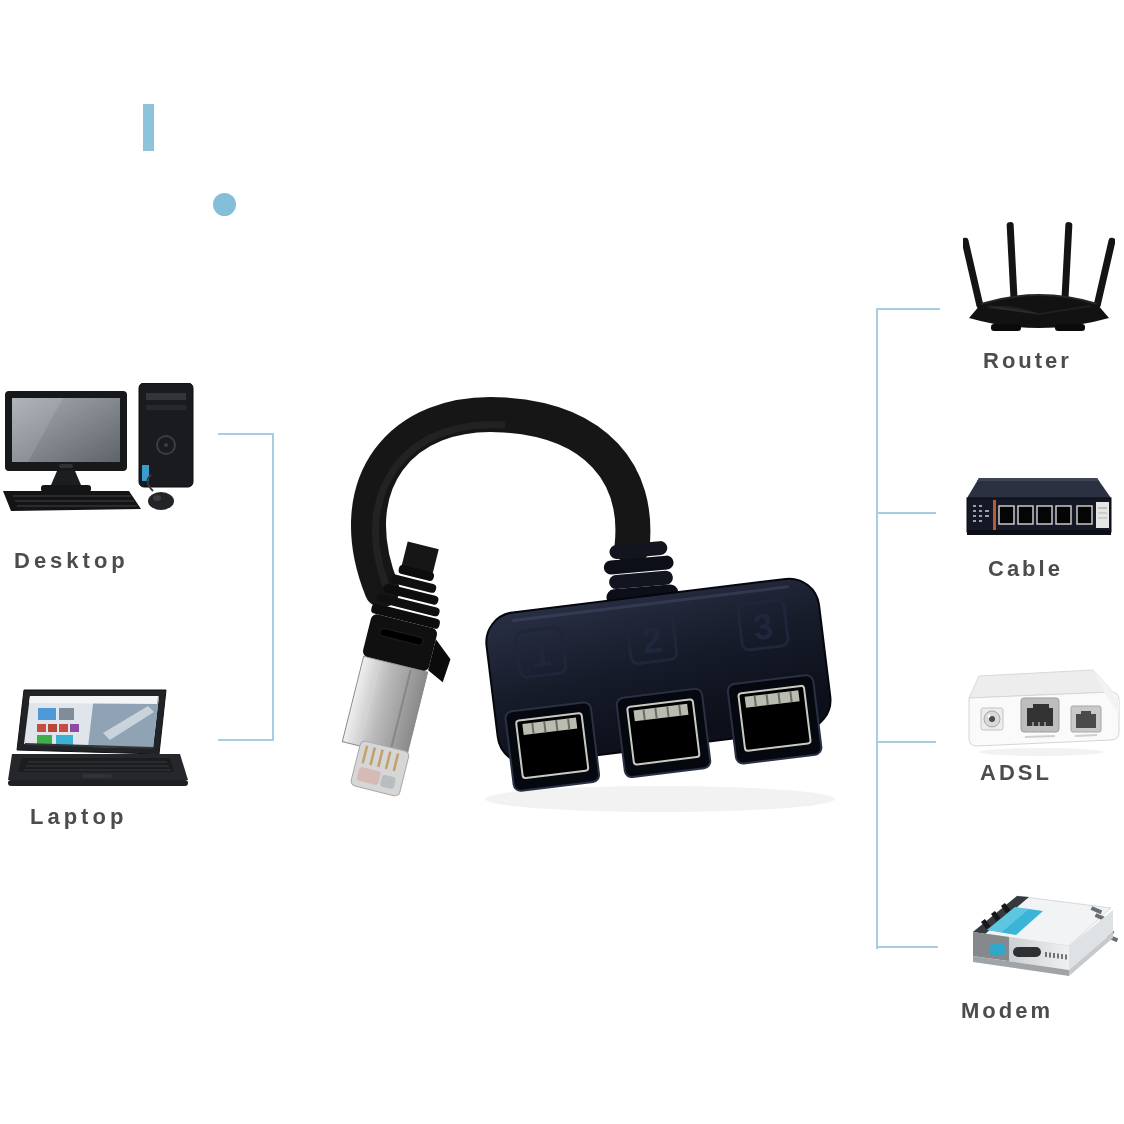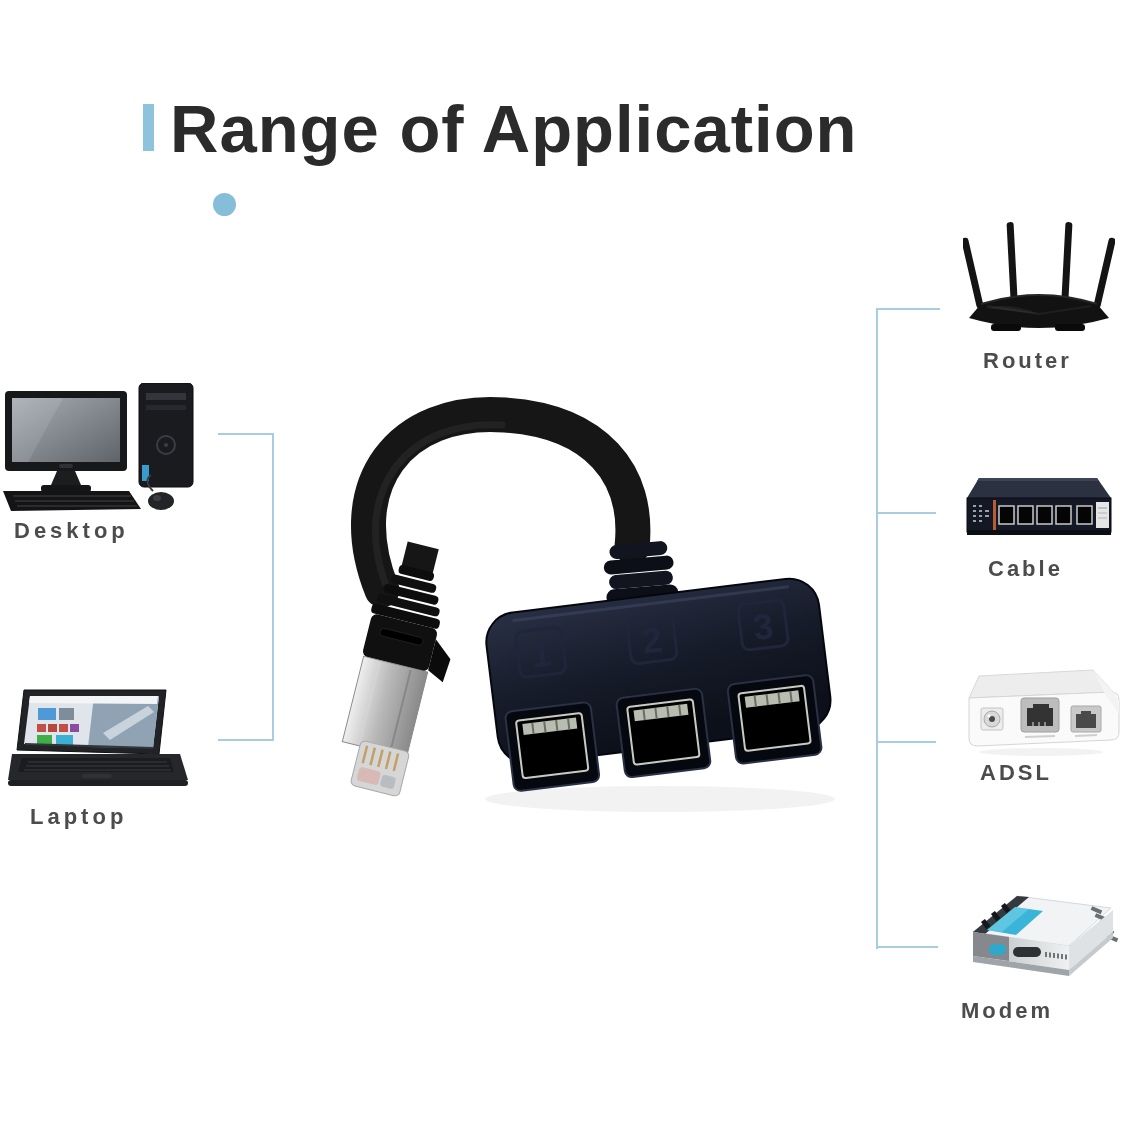--- a/index.html
+++ b/index.html
@@ -13,38 +13,37 @@
   html,body{background:#fff;}
   body{font-family:"Liberation Sans", sans-serif;}
   .canvas{position:relative;width:1124px;height:1124px;background:#ffffff;overflow:hidden;}
 
   .accent-bar{position:absolute;left:143px;top:104px;width:11px;height:47px;background:var(--accent-bar);}
   .title{position:absolute;left:170px;top:92px;font-size:67px;font-weight:bold;letter-spacing:1px;color:var(--title);white-space:nowrap;line-height:1.1;}
   .bullet{position:absolute;left:213px;top:193px;width:23px;height:23px;border-radius:50%;background:var(--bullet);}
   .subtitle{position:absolute;left:251px;top:186px;font-size:35px;font-weight:bold;letter-spacing:0.5px;color:#383838;white-space:nowrap;}
 
   .dev-label{position:absolute;font-size:22px;font-weight:bold;letter-spacing:3px;color:var(--label);white-space:nowrap;}
-  .lbl-desktop{left:14px;top:518px;letter-spacing:4px;}
+  .lbl-desktop{left:14px;top:548px;letter-spacing:4px;}
   .lbl-laptop{left:30px;top:804px;letter-spacing:4px;}
   .lbl-router{left:983px;top:348px;}
   .lbl-switch{left:988px;top:556px;}
   .lbl-adsl{left:980px;top:760px;text-align:right;}
   .lbl-modem{left:961px;top:998px;}
 
   .conn{position:absolute;background:var(--line);}
   .figure{position:absolute;line-height:0;}
   svg{display:block;}
 </style>
 </head>
 <body>
 
 <div class="canvas">
 
   <div class="accent-bar"></div>
-  <div class="title">Range of Application</div>
   <div class="bullet"></div>
 
   <div class="conn" style="left:218px;top:433px;width:56px;height:2px;"></div>
   <div class="conn" style="left:272px;top:433px;width:2px;height:308px;"></div>
   <div class="conn" style="left:218px;top:739px;width:56px;height:2px;"></div>
 
   <div class="conn" style="left:876px;top:308px;width:2px;height:641px;"></div>
   <div class="conn" style="left:878px;top:308px;width:62px;height:2px;"></div>
   <div class="conn" style="left:878px;top:512px;width:58px;height:2px;"></div>
   <div class="conn" style="left:878px;top:741px;width:58px;height:2px;"></div>

